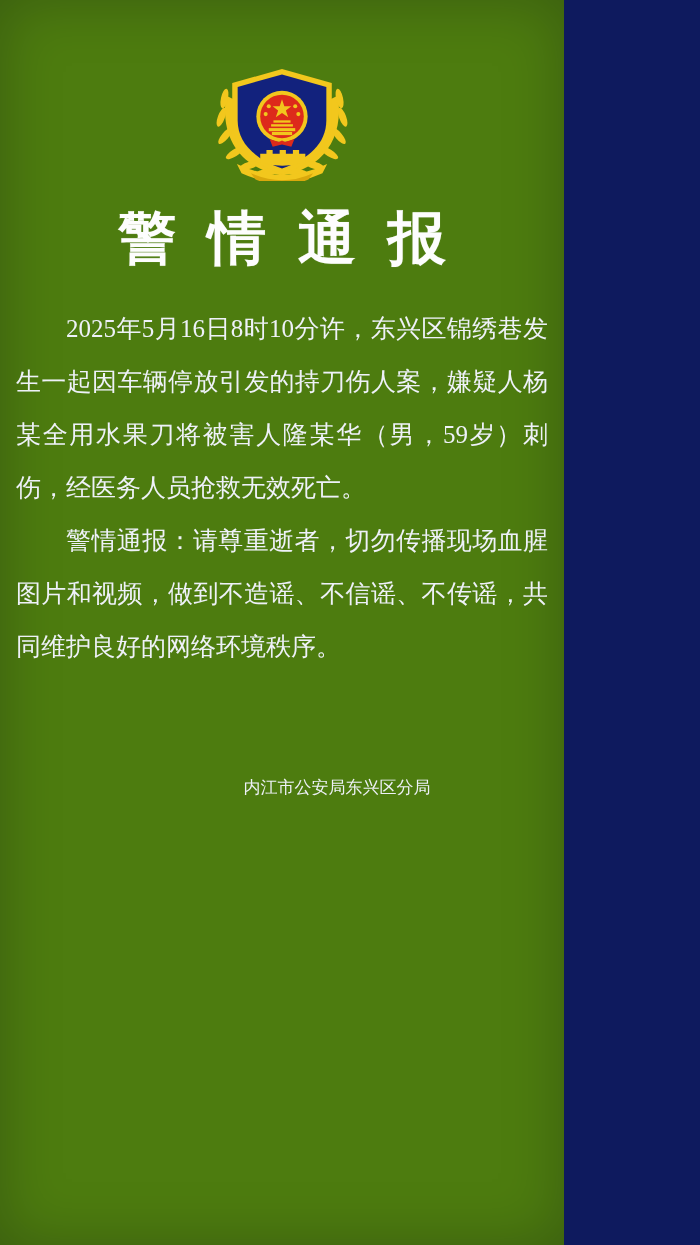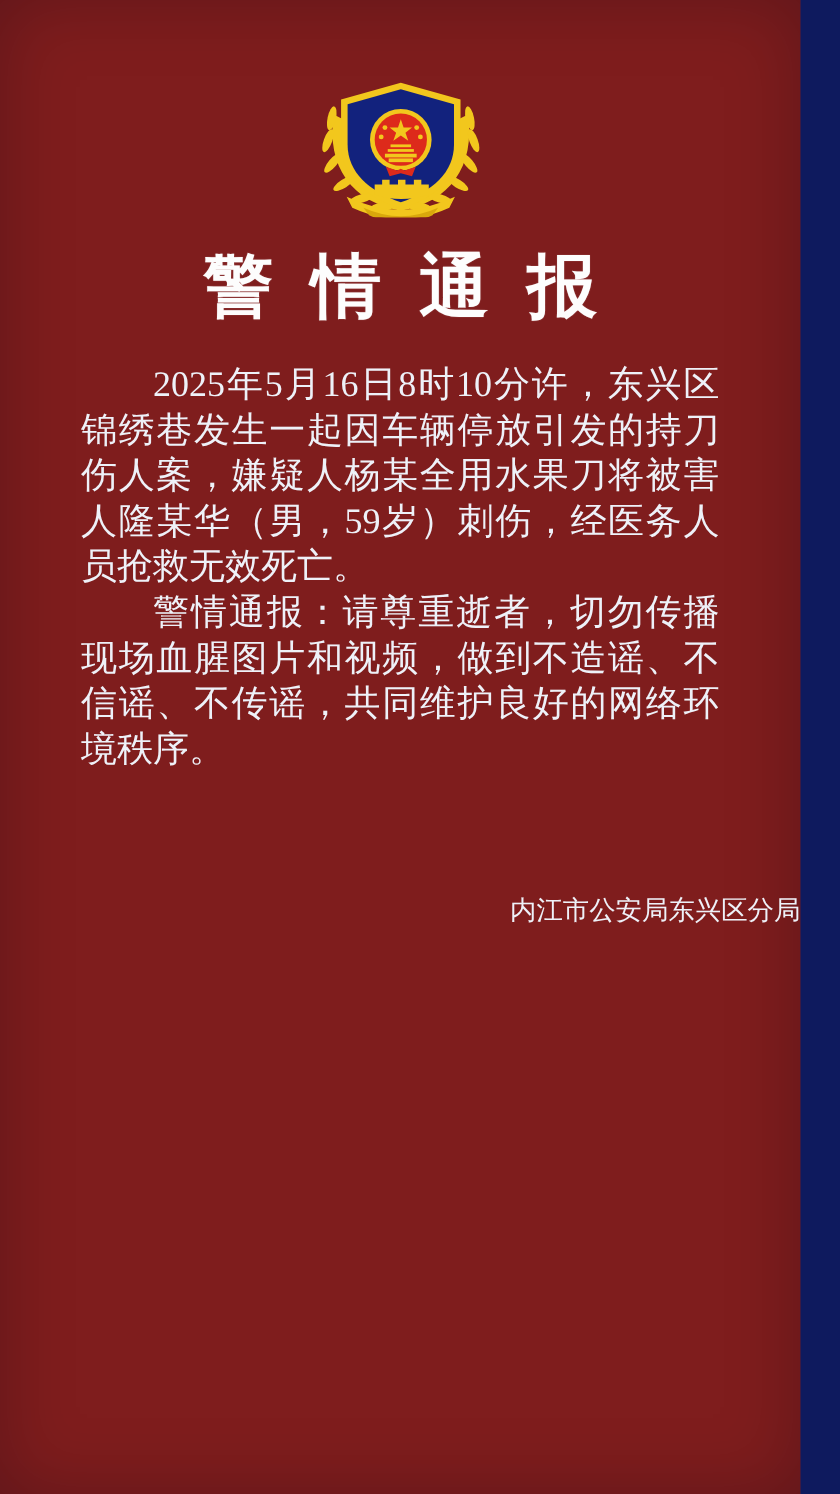--- a/index.html
+++ b/index.html
@@ -3,22 +3,22 @@
 <meta charset="utf-8">
 <style>
   * { margin: 0; padding: 0; box-sizing: border-box; }
   html, body { background: #0e1a5e; }
   body {
     width: 700px; height: 1245px; margin: 0 auto;
     font-family: "Liberation Serif", "DejaVu Serif", serif;
     overflow: hidden;
   }
   .poster {
-    width: 667px; height: 1245px;
-    background: #7f1d1d;
+    width: 564px; height: 1245px;
+    background: #4d7c0f;
     box-shadow: inset 0 0 60px rgba(0,0,20,0.25);
     position: relative;
   }
   .badge-wrap {
     padding-top: 55px;
     display: flex; justify-content: center;
   }
   .badge-wrap svg { display: block; }
   .title {
     margin-top: 22px;
@@ -28,33 +28,33 @@
     color: #fdfdfd;
     letter-spacing: 0.55em;
     margin-right: -0.55em; 
     line-height: 1.25;
     text-shadow: 0 0 1px rgba(255,255,255,0.4);
   }
   .body-text {
     margin: 26px auto 0 auto;
     width: 532px;
     color: #eef1f8;
-    font-size: 30px;
-    line-height: 38px;
+    font-size: 25px;
+    line-height: 53px;
     text-align: justify;
   }
   .body-text p {
     text-indent: 2em;
   }
   .signature {
     margin-top: 92px;
     margin-left: 110px; 
-    text-align: right;
+    text-align: center;
     color: #eef1f8;
-    font-size: 22px;
+    font-size: 17px;
     line-height: 46px;
   }
 </style>
 </head>
 <body>
 
 <div class="poster">
 
   <div class="badge-wrap">
     <svg width="156" height="126" viewBox="0 0 200 162" aria-hidden="true">

